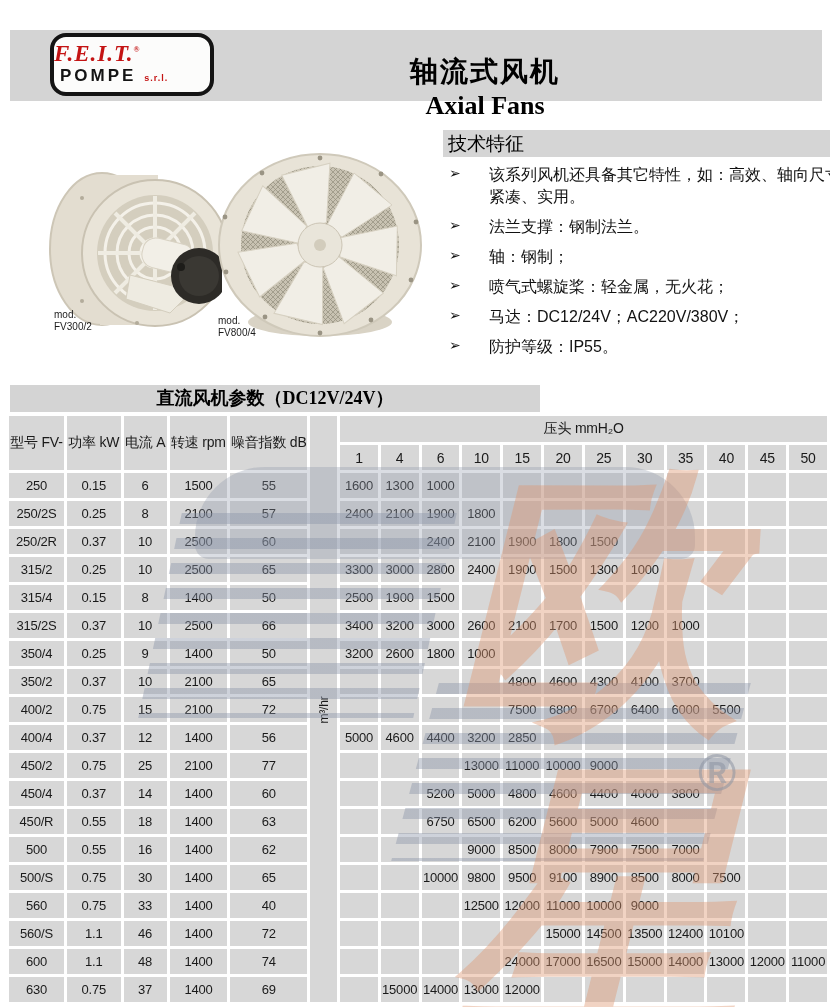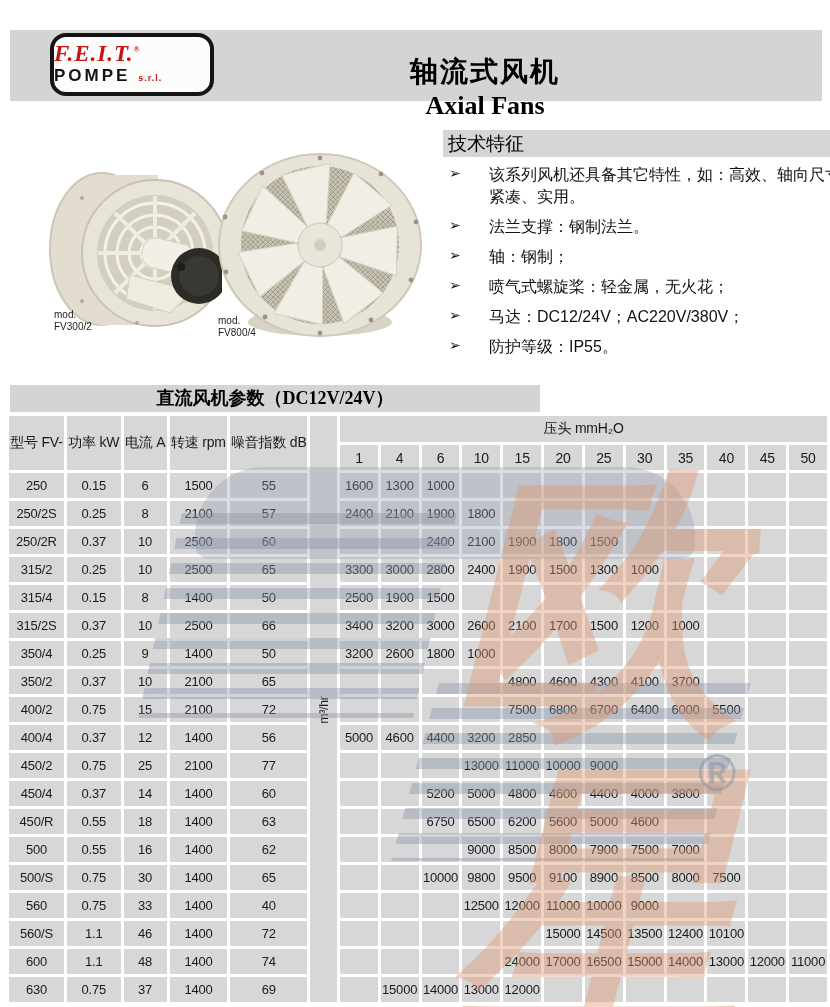--- a/index.html
+++ b/index.html
@@ -6,21 +6,21 @@
   .page{position:relative;width:830px;height:1007px;background:#ffffff;overflow:hidden;
         font-family:"Liberation Sans",sans-serif;color:#111;}
 
   
   .header-bar{position:absolute;left:10px;top:30px;width:812px;height:71px;background:#d4d4d4;}
   .logo{position:absolute;left:28px;top:3px;width:164px;height:63px;background:#fcfcfb;
         border:4px solid #141414;border-radius:16px;box-sizing:border-box;text-align:left;padding-top:5px;margin-left:12px;}
   .logo-brand{font-family:"Liberation Serif",serif;font-weight:bold;font-style:italic;
         color:#c41414;font-size:23px;line-height:1;letter-spacing:1px;}
   .logo-reg{font-size:8px;vertical-align:super;font-style:normal;}
-  .logo-sub{font-size:17px;font-weight:bold;color:#141414;letter-spacing:3px;line-height:1.25;}
+  .logo-sub{font-size:17px;font-weight:bold;color:#141414;letter-spacing:3px;line-height:1.25;padding-left:6px;}
   .logo-srl{font-size:9px;color:#c41414;letter-spacing:1px;font-weight:bold;}
   .titles{position:absolute;left:225px;top:0;width:500px;height:71px;text-align:center;}
   .title-cn{margin-top:23px;font-size:28px;font-weight:bold;letter-spacing:2px;color:#000;}
   .title-en{font-family:"Liberation Serif",serif;font-size:26px;font-weight:bold;color:#000;}
 
   
   .fan{position:absolute;}
   .fan-1{left:42px;top:163px;width:180px;height:185px;}
   .fan-2{left:213px;top:152px;width:218px;height:196px;}
   .fan-label{position:absolute;font-size:10px;line-height:1.15;color:#1c1c1c;}

